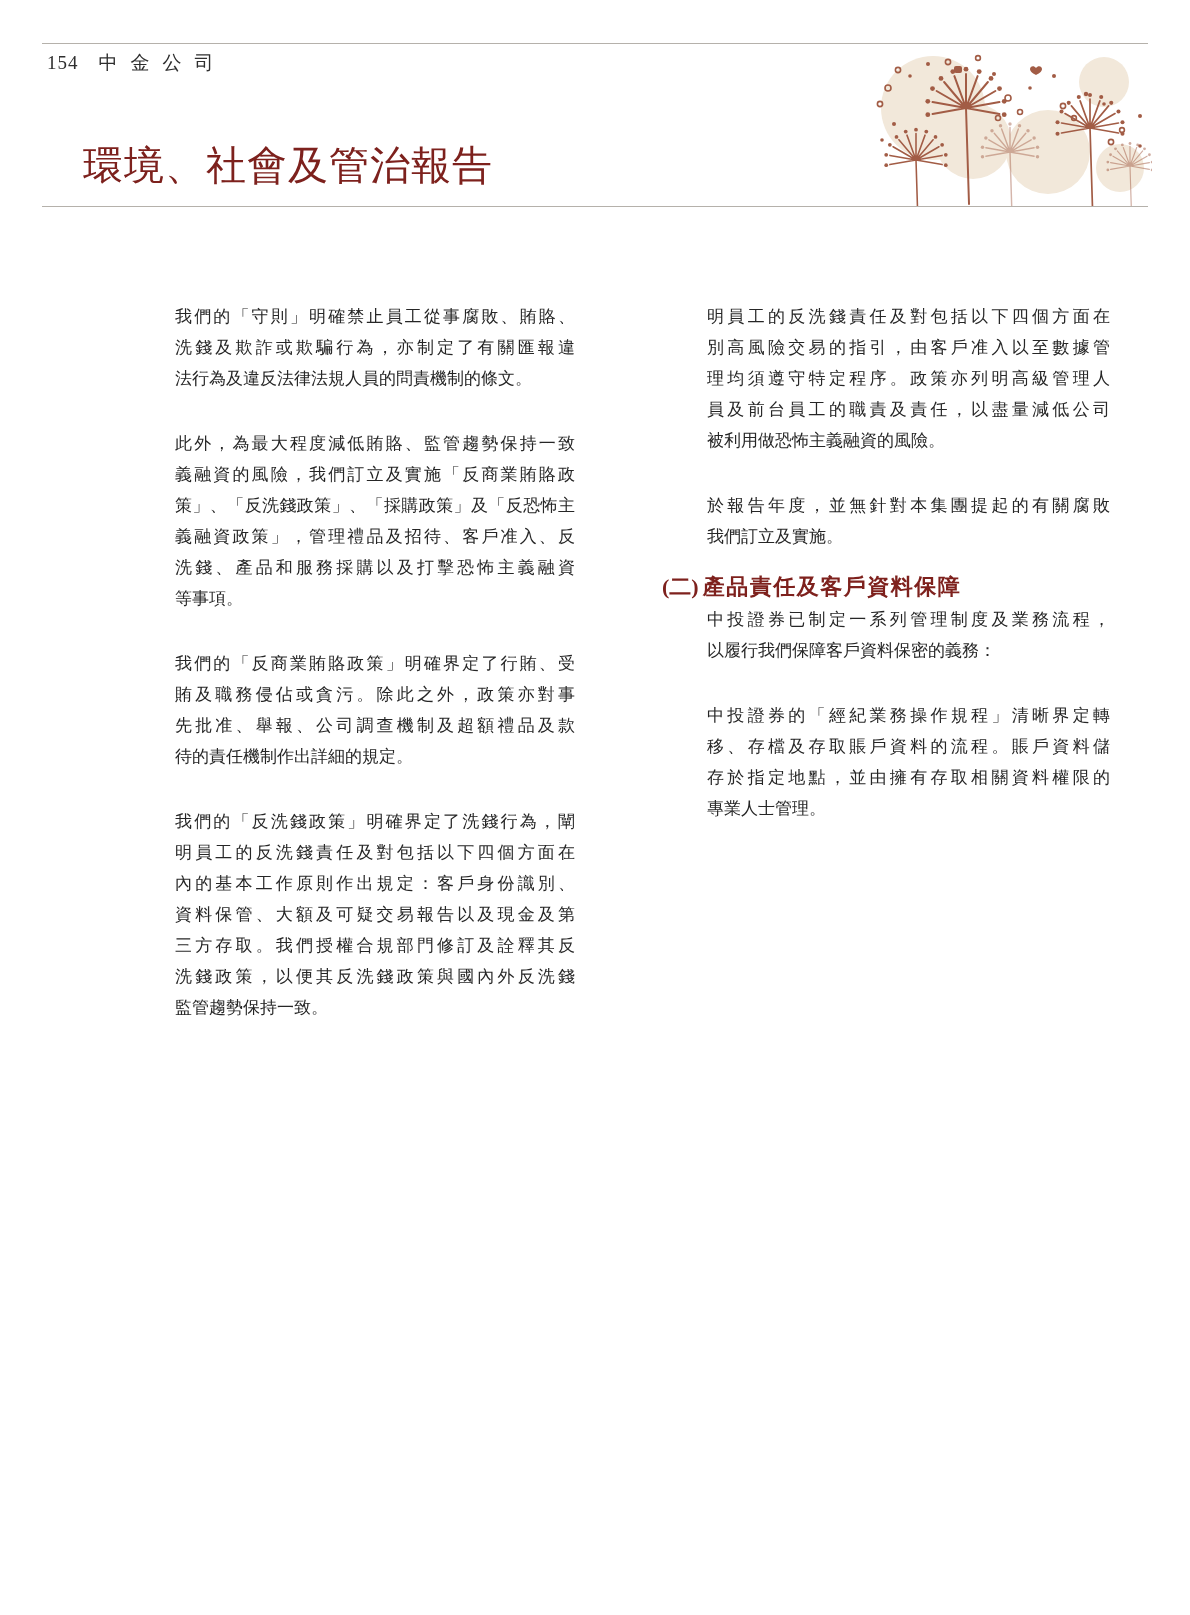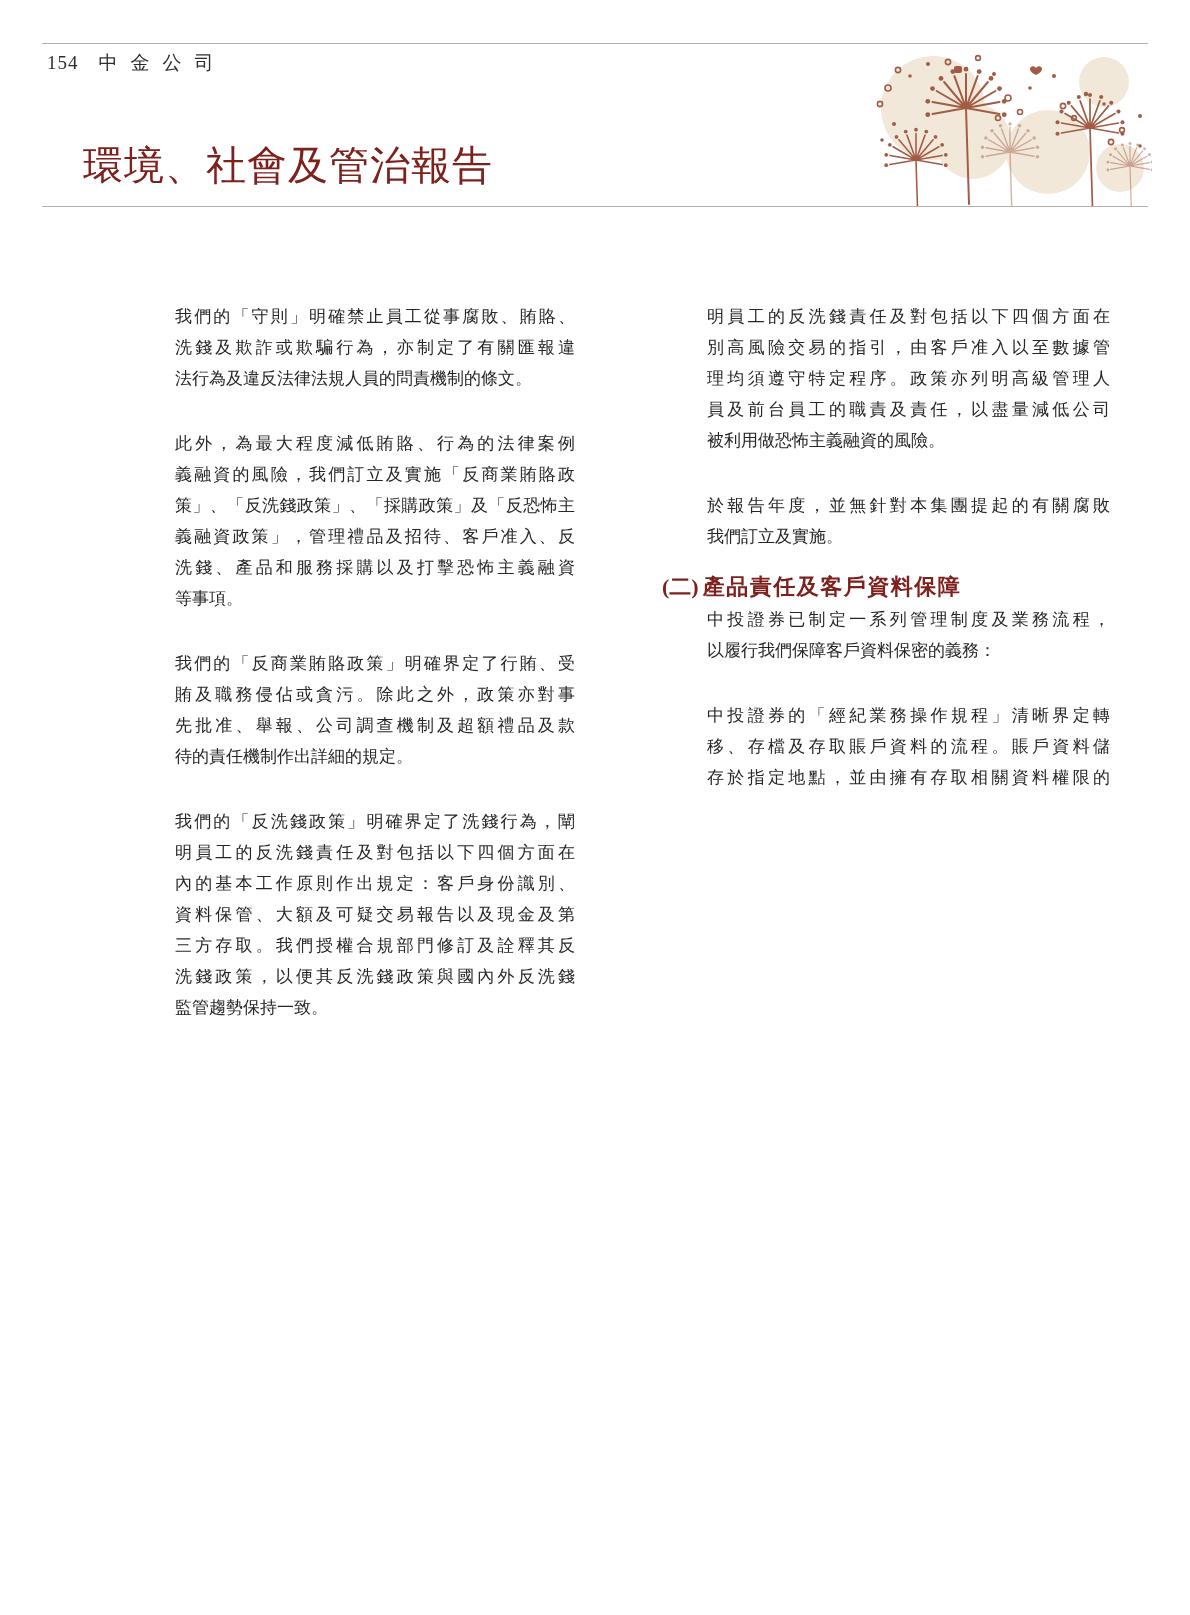--- a/index.html
+++ b/index.html
@@ -139,21 +139,21 @@
 
   <div class="rule rule-bottom"></div>
 
   <div class="col col-left">
       <div class="para">
         <div class="line">我們的「守則」明確禁止員工從事腐敗、賄賂、</div>
         <div class="line">洗錢及欺詐或欺騙行為，亦制定了有關匯報違</div>
         <div class="line last">法行為及違反法律法規人員的問責機制的條文。</div>
       </div>
       <div class="para">
-        <div class="line">此外，為最大程度減低賄賂、行為的法律案例</div>
+        <div class="line">此外，為最大程度減低賄賂、監管趨勢保持一致</div>
         <div class="line">義融資的風險，我們訂立及實施「反商業賄賂政</div>
         <div class="line">策」、「反洗錢政策」、「採購政策」及「反恐怖主</div>
         <div class="line">義融資政策」，管理禮品及招待、客戶准入、反</div>
         <div class="line">洗錢、產品和服務採購以及打擊恐怖主義融資</div>
         <div class="line last">等事項。</div>
       </div>
       <div class="para">
         <div class="line">我們的「反商業賄賂政策」明確界定了行賄、受</div>
         <div class="line">賄及職務侵佔或貪污。除此之外，政策亦對事</div>
         <div class="line">先批准、舉報、公司調查機制及超額禮品及款</div>
@@ -183,16 +183,17 @@
       </div>
       <div class="section-heading"><span class="h-num">(二)</span><span class="h-text">產品責任及客戶資料保障</span></div>
       <div class="para">
         <div class="line">中投證券已制定一系列管理制度及業務流程，</div>
         <div class="line last">以履行我們保障客戶資料保密的義務：</div>
       </div>
       <div class="para">
         <div class="line">中投證券的「經紀業務操作規程」清晰界定轉</div>
         <div class="line">移、存檔及存取賬戶資料的流程。賬戶資料儲</div>
         <div class="line">存於指定地點，並由擁有存取相關資料權限的</div>
+        <div class="line last">專業人士管理。</div>
       </div>
     </div>
 
 </div>
 
 </body></html>

